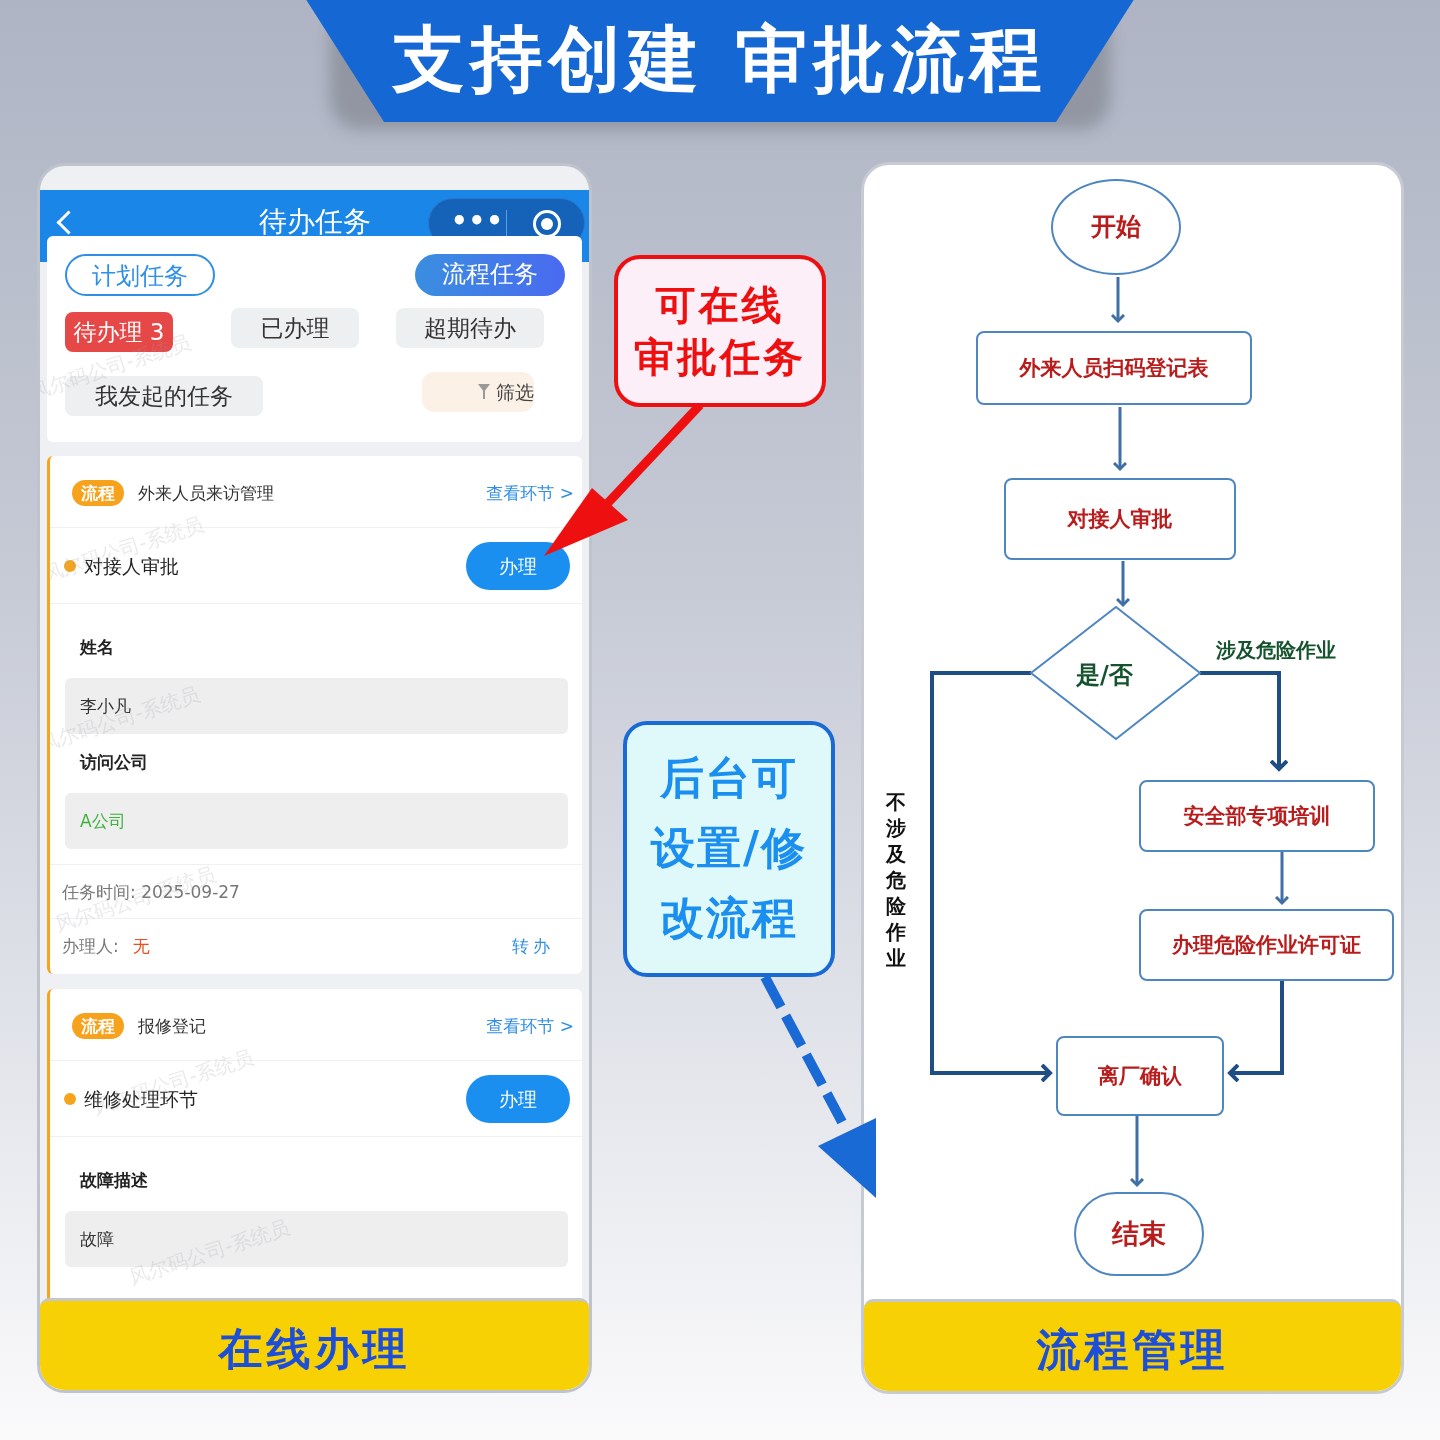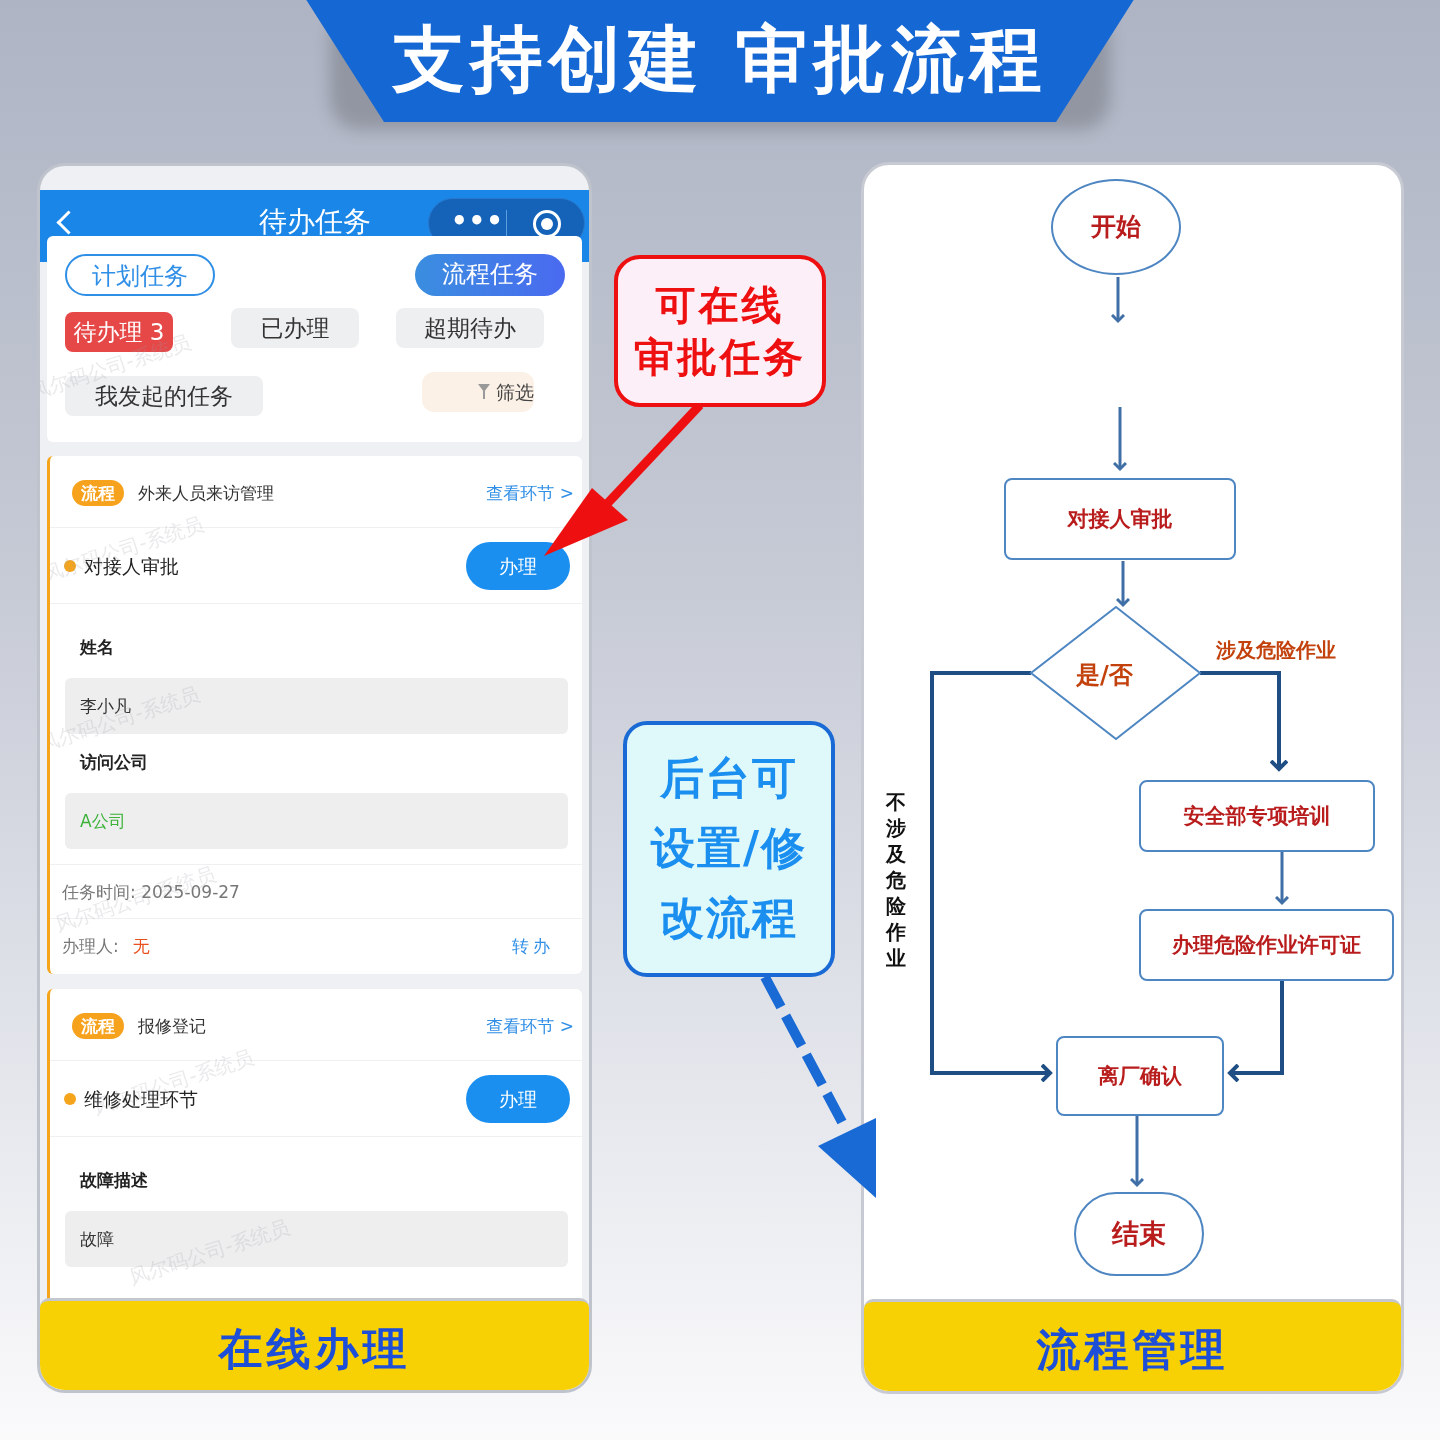--- a/index.html
+++ b/index.html
@@ -156,21 +156,21 @@
 
   
   .flow-panel {
     position: absolute; left: 861px; top: 162px; width: 543px; height: 1232px;
     background: #fff; border-radius: 28px; border: 3px solid #c7cad2; overflow: hidden;
   }
   .flow-node {
     position: absolute; border: 2px solid #4e86c2; background: #fff;
     font-size: 21px; font-weight: bold; color: #b91c1c; text-align: center;
   }
-  .flow-label { position: absolute; font-size: 20px; font-weight: bold; color: #c2410c; }
+  .flow-label { position: absolute; font-size: 20px; font-weight: bold; color: #14532d; }
   .flow-label-vertical { position: absolute; font-size: 20px; font-weight: bold; color: #111; width: 24px; line-height: 26px; text-align: center; }
 </style>
 </head>
 <body>
 
 <div class="banner-shadow"></div>
 <div class="banner"></div>
 <div class="banner-title">支持创建 审批流程</div>
 
 <div class="phone">
@@ -268,20 +268,21 @@
     <line x1="418" y1="686" x2="418" y2="738" stroke="#3f6fa6" stroke-width="3" marker-end="url(#ah)"></line>
 
     <polyline points="418,814 418,908 366,908" fill="none" stroke="#1f4e85" stroke-width="4" marker-end="url(#ah2)"></polyline>
 
     <line x1="273" y1="950" x2="273" y2="1020" stroke="#3f6fa6" stroke-width="3" marker-end="url(#ah)"></line>
 
     <polygon points="252,442 336,508 252,574 167,508" fill="#fff" stroke="#4e86c2" stroke-width="2"></polygon>
   </svg>
 
   <div class="flow-node" style="left:187px; top:14px; width:130px; height:96px; border-radius:50%; line-height:92px; font-size:25px;">开始</div>
+  <div class="flow-node" style="left:112px; top:166px; width:276px; height:74px; border-radius:8px; line-height:70px;">外来人员扫码登记表</div>
   <div class="flow-node" style="left:140px; top:313px; width:232px; height:82px; border-radius:8px; line-height:78px;">对接人审批</div>
   <div class="flow-label" style="left:212px; top:494px; font-size:24px;">是/否</div>
   <div class="flow-label" style="left:352px; top:472px;">涉及危险作业</div>
   <div class="flow-label-vertical" style="left:20px; top:624px;">不涉及危险作业</div>
   <div class="flow-node" style="left:275px; top:615px; width:236px; height:72px; border-radius:8px; line-height:68px;">安全部专项培训</div>
   <div class="flow-node" style="left:275px; top:744px; width:255px; height:72px; border-radius:8px; line-height:68px;">办理危险作业许可证</div>
   <div class="flow-node" style="left:192px; top:871px; width:168px; height:80px; border-radius:8px; line-height:76px;">离厂确认</div>
   <div class="flow-node" style="left:210px; top:1027px; width:130px; height:84px; border-radius:42px; line-height:80px; font-size:27px;">结束</div>
 
   <div class="caption-bar">流程管理</div>

